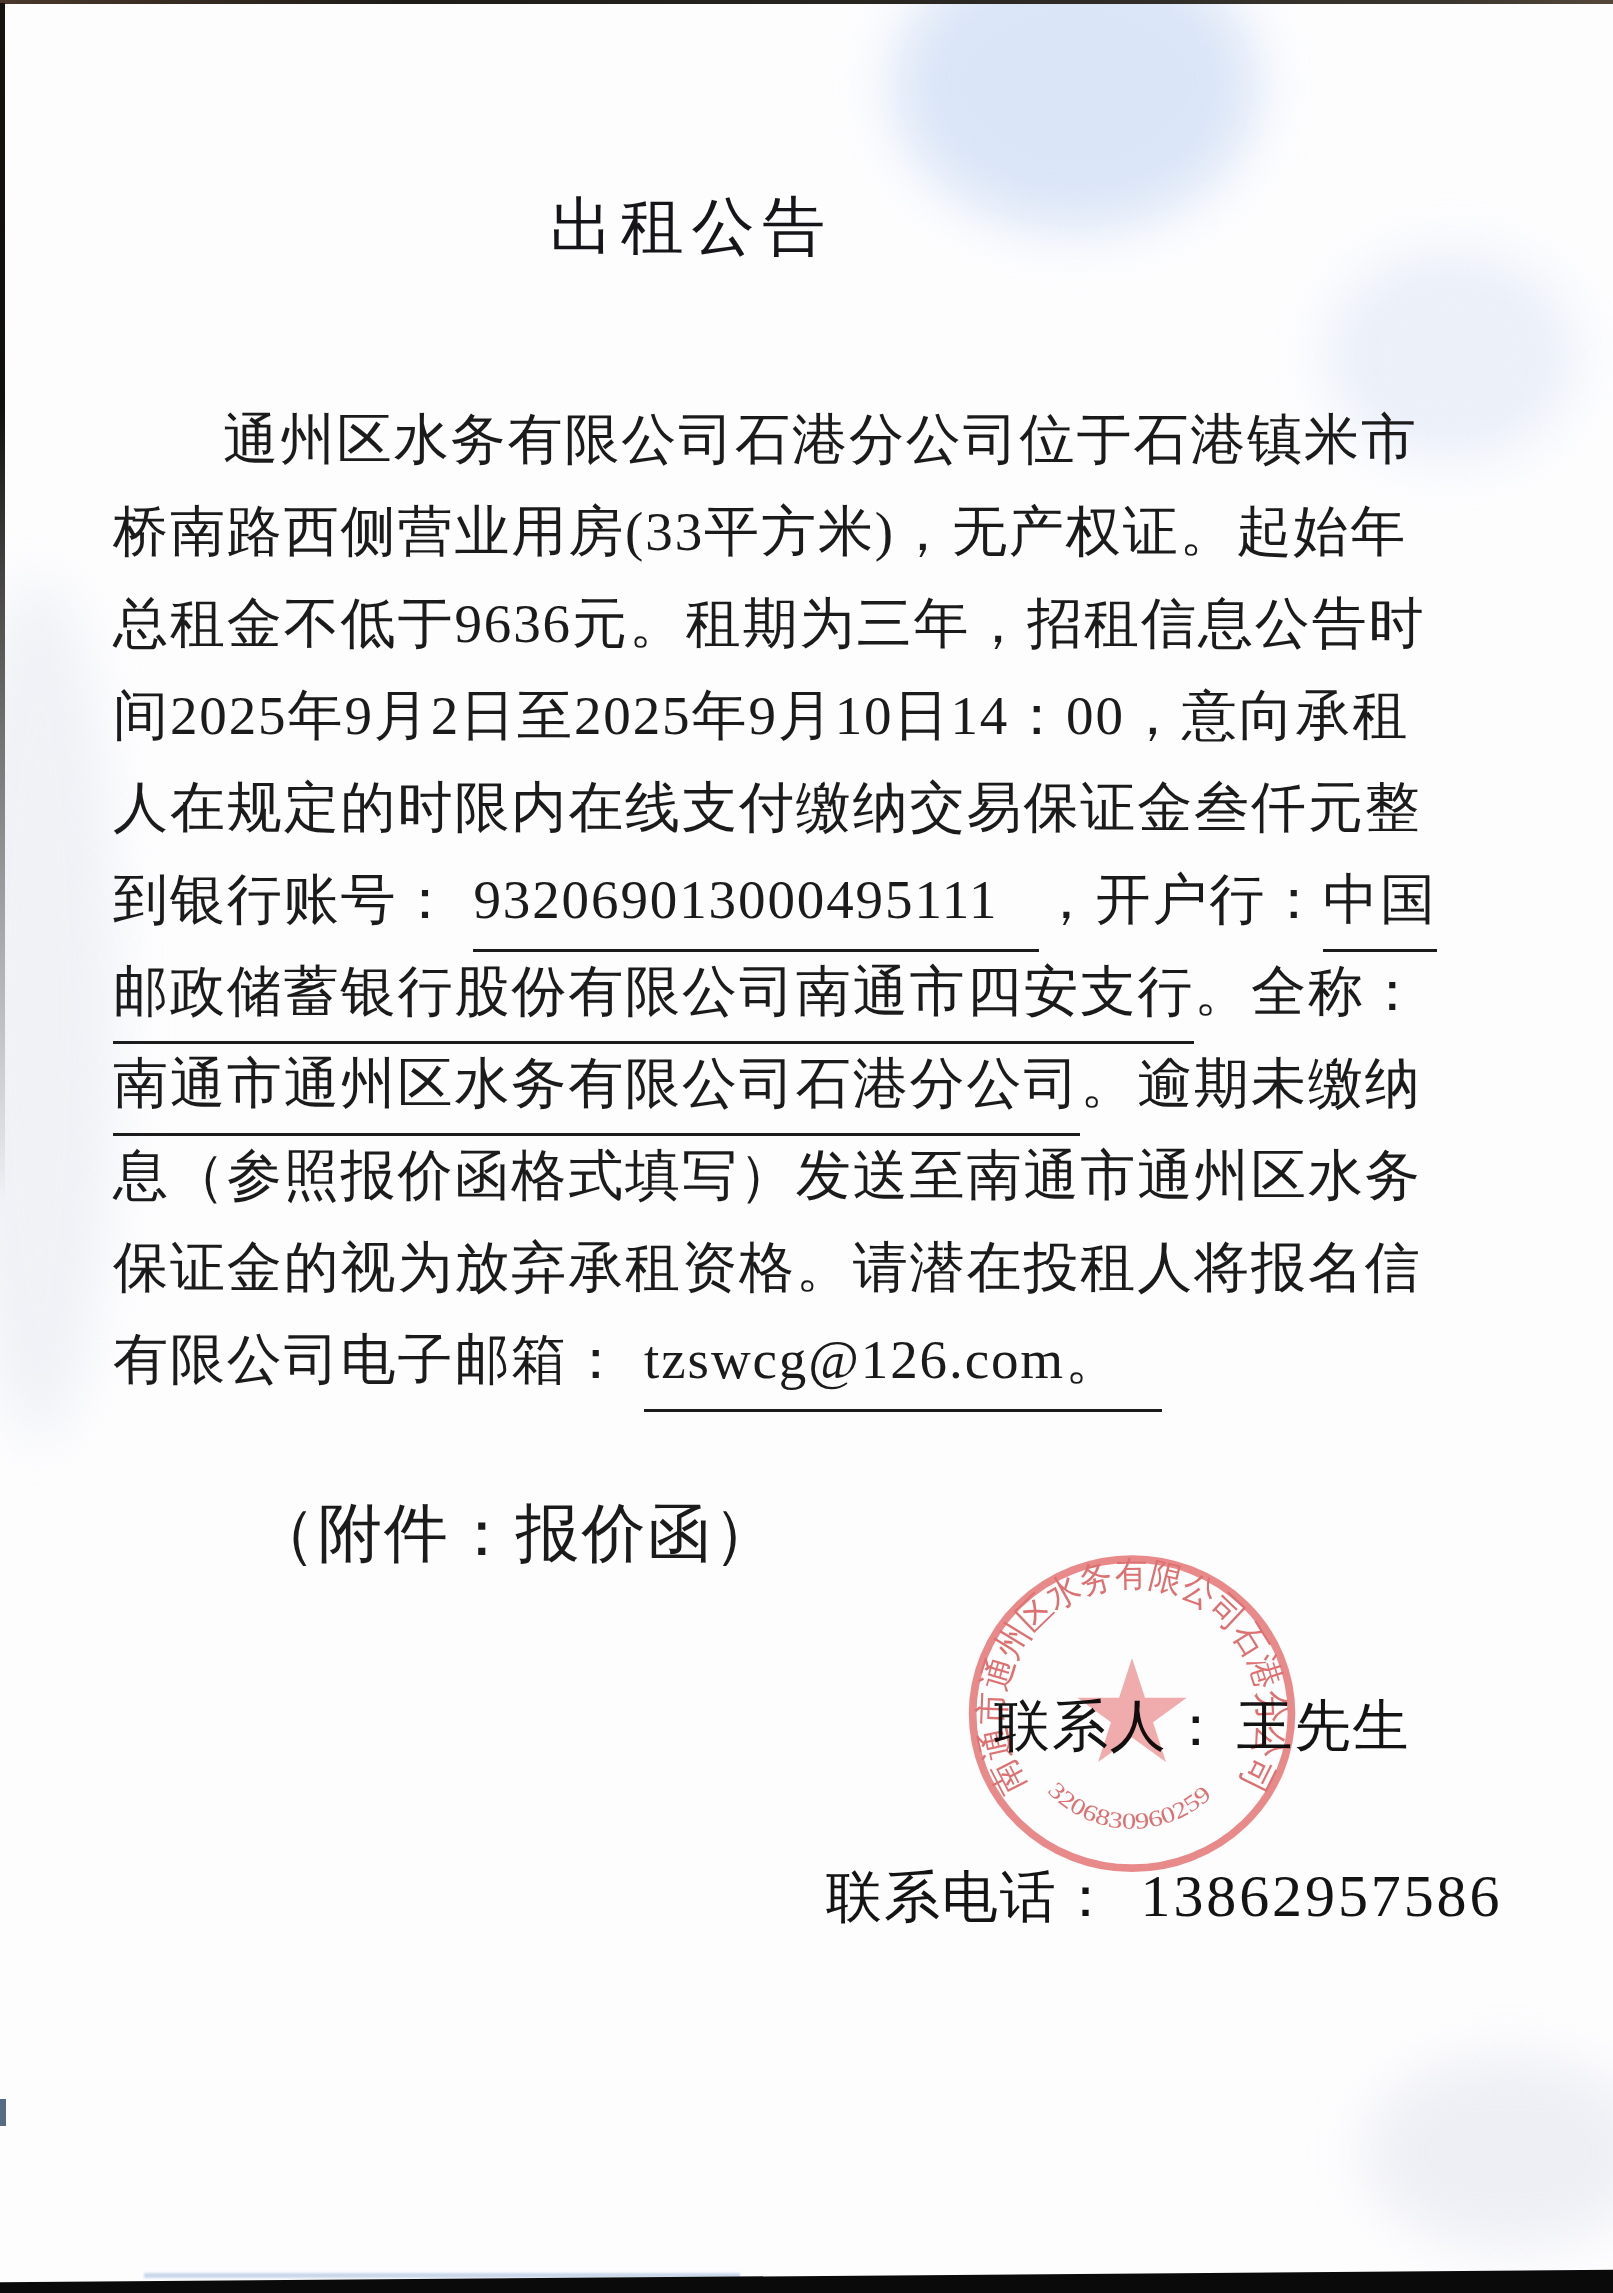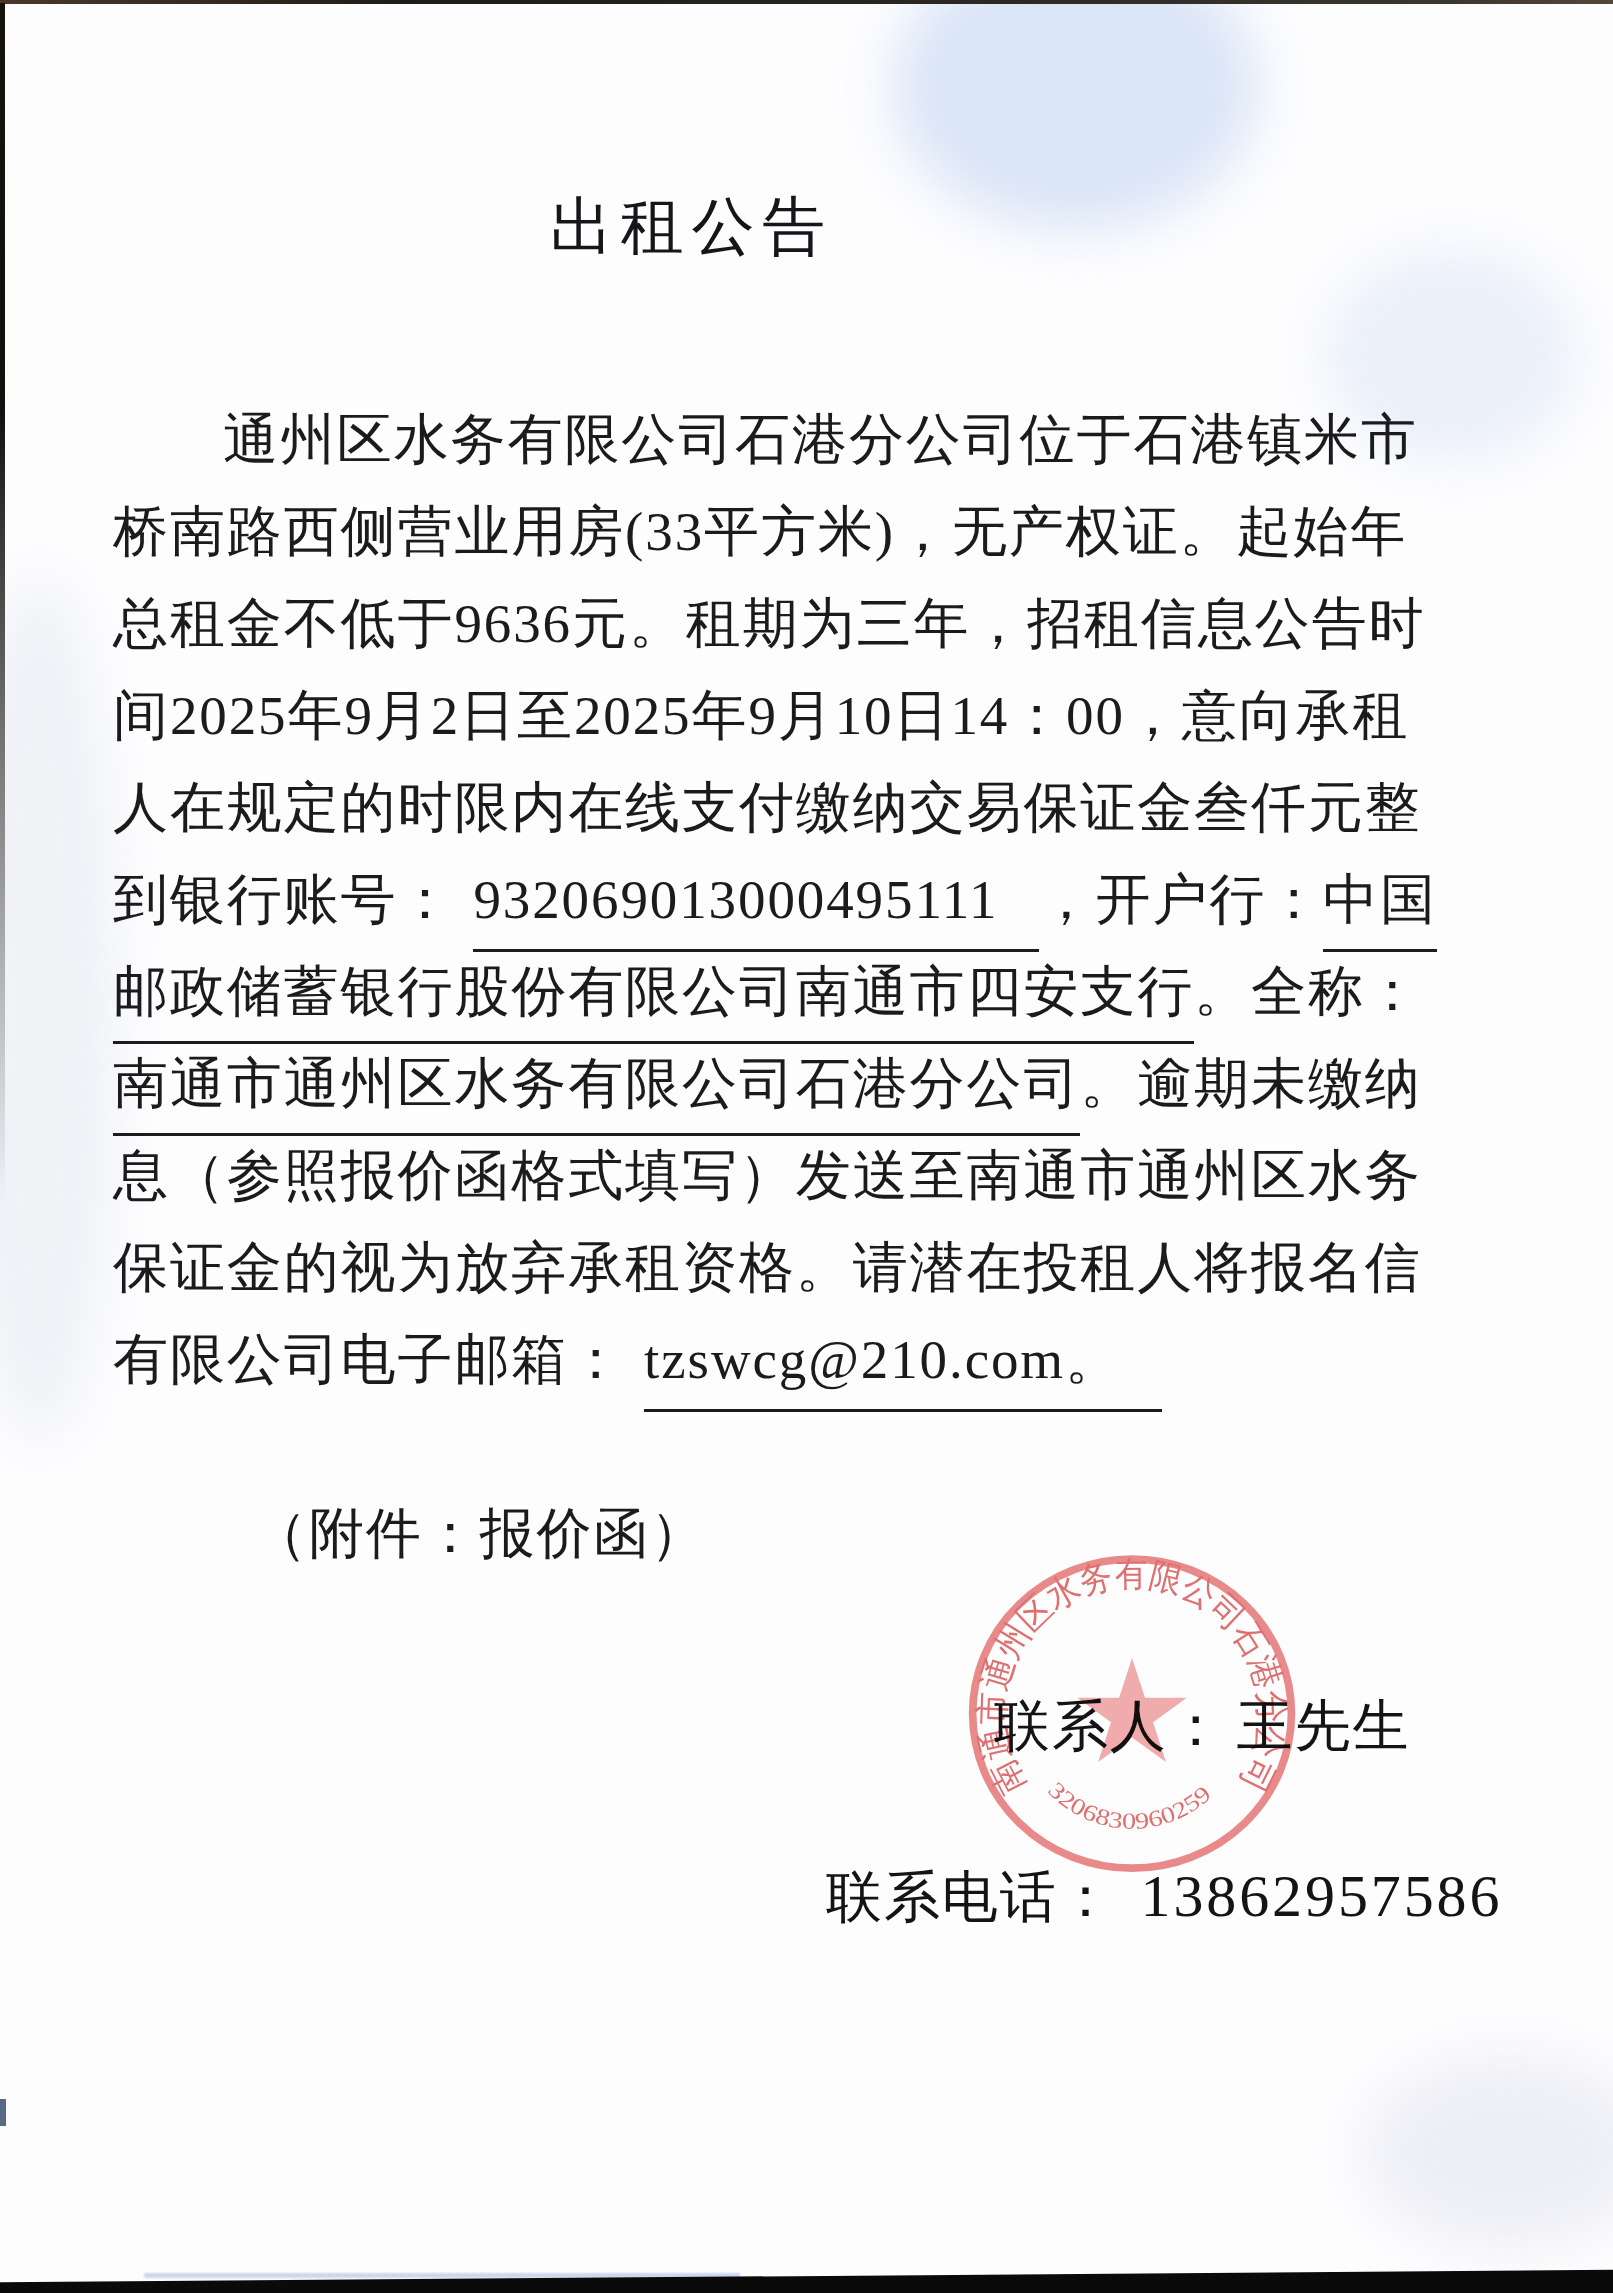--- a/index.html
+++ b/index.html
@@ -33,21 +33,21 @@
     position:absolute;left:0;top:184px;width:1383px;
     text-align:center;font-size:63px;font-weight:400;letter-spacing:7.7px;color:#15151a;
   }
   .body-text{position:absolute;left:113px;top:394px;width:1278px;}
   .line{height:92px;line-height:92px;font-size:55px;letter-spacing:1.9px;white-space:nowrap;color:#1b1b1b;}
   .line.indent{padding-left:110px;}
   .u{border-bottom:3.8px solid #1c1c1c;padding-bottom:19px;}
   .pr{padding-right:40px;}
   .ml{margin-left:19px;}
 
-  .attachment{position:absolute;left:252px;top:1495px;font-size:55px;letter-spacing:1.9px;line-height:77px;color:#1b1b1b;}
+  .attachment{position:absolute;left:252px;top:1495px;font-size:64px;letter-spacing:1.9px;line-height:77px;color:#1b1b1b;}
 
   .contact-person{position:absolute;left:994px;top:1689px;font-size:56px;letter-spacing:1.9px;color:#141414;z-index:4;}
   .contact-person .name{margin-left:11px;}
   .contact-phone{position:absolute;left:826px;top:1860px;font-size:56px;letter-spacing:1.9px;color:#141414;z-index:4;}
   .contact-phone .number{margin-left:25px;font-size:60px;letter-spacing:2.9px;}
 
   .stamp{position:absolute;left:964px;top:1552px;width:338px;height:329px;z-index:5;
     mix-blend-mode:multiply;opacity:.92;}
 </style>
 </head>
@@ -79,21 +79,21 @@
     </div>
     <div class="line">
       <span class="u">邮政储蓄银行股份有限公司南通市四安支行</span><span>。全称：</span>
     </div>
     <div class="line">
       <span class="u">南通市通州区水务有限公司石港分公司</span><span>。逾期未缴纳</span>
     </div>
     <div class="line"><span>息（参照报价函格式填写）发送至南通市通州区水务</span></div>
     <div class="line"><span>保证金的视为放弃承租资格。请潜在投租人将报名信</span></div>
     <div class="line">
-      <span>有限公司电子邮箱：</span><span class="u ml pr">tzswcg@210.com。</span>
+      <span>有限公司电子邮箱：</span><span class="u ml pr">tzswcg@126.com。</span>
     </div>
   </div>
 
   <div class="attachment">（附件：报价函）</div>
 
   <div class="stamp">
     <svg width="338" height="329" viewBox="0 0 352 342" xmlns="http://www.w3.org/2000/svg">
       <defs>
         <path id="arcTop" d="M 65.2 243 A 133 133 0 1 1 284.8 243" fill="none"></path>
         <path id="arcBottom" d="M 86.5 249 A 120 120 0 0 0 263.5 249" fill="none"></path>

